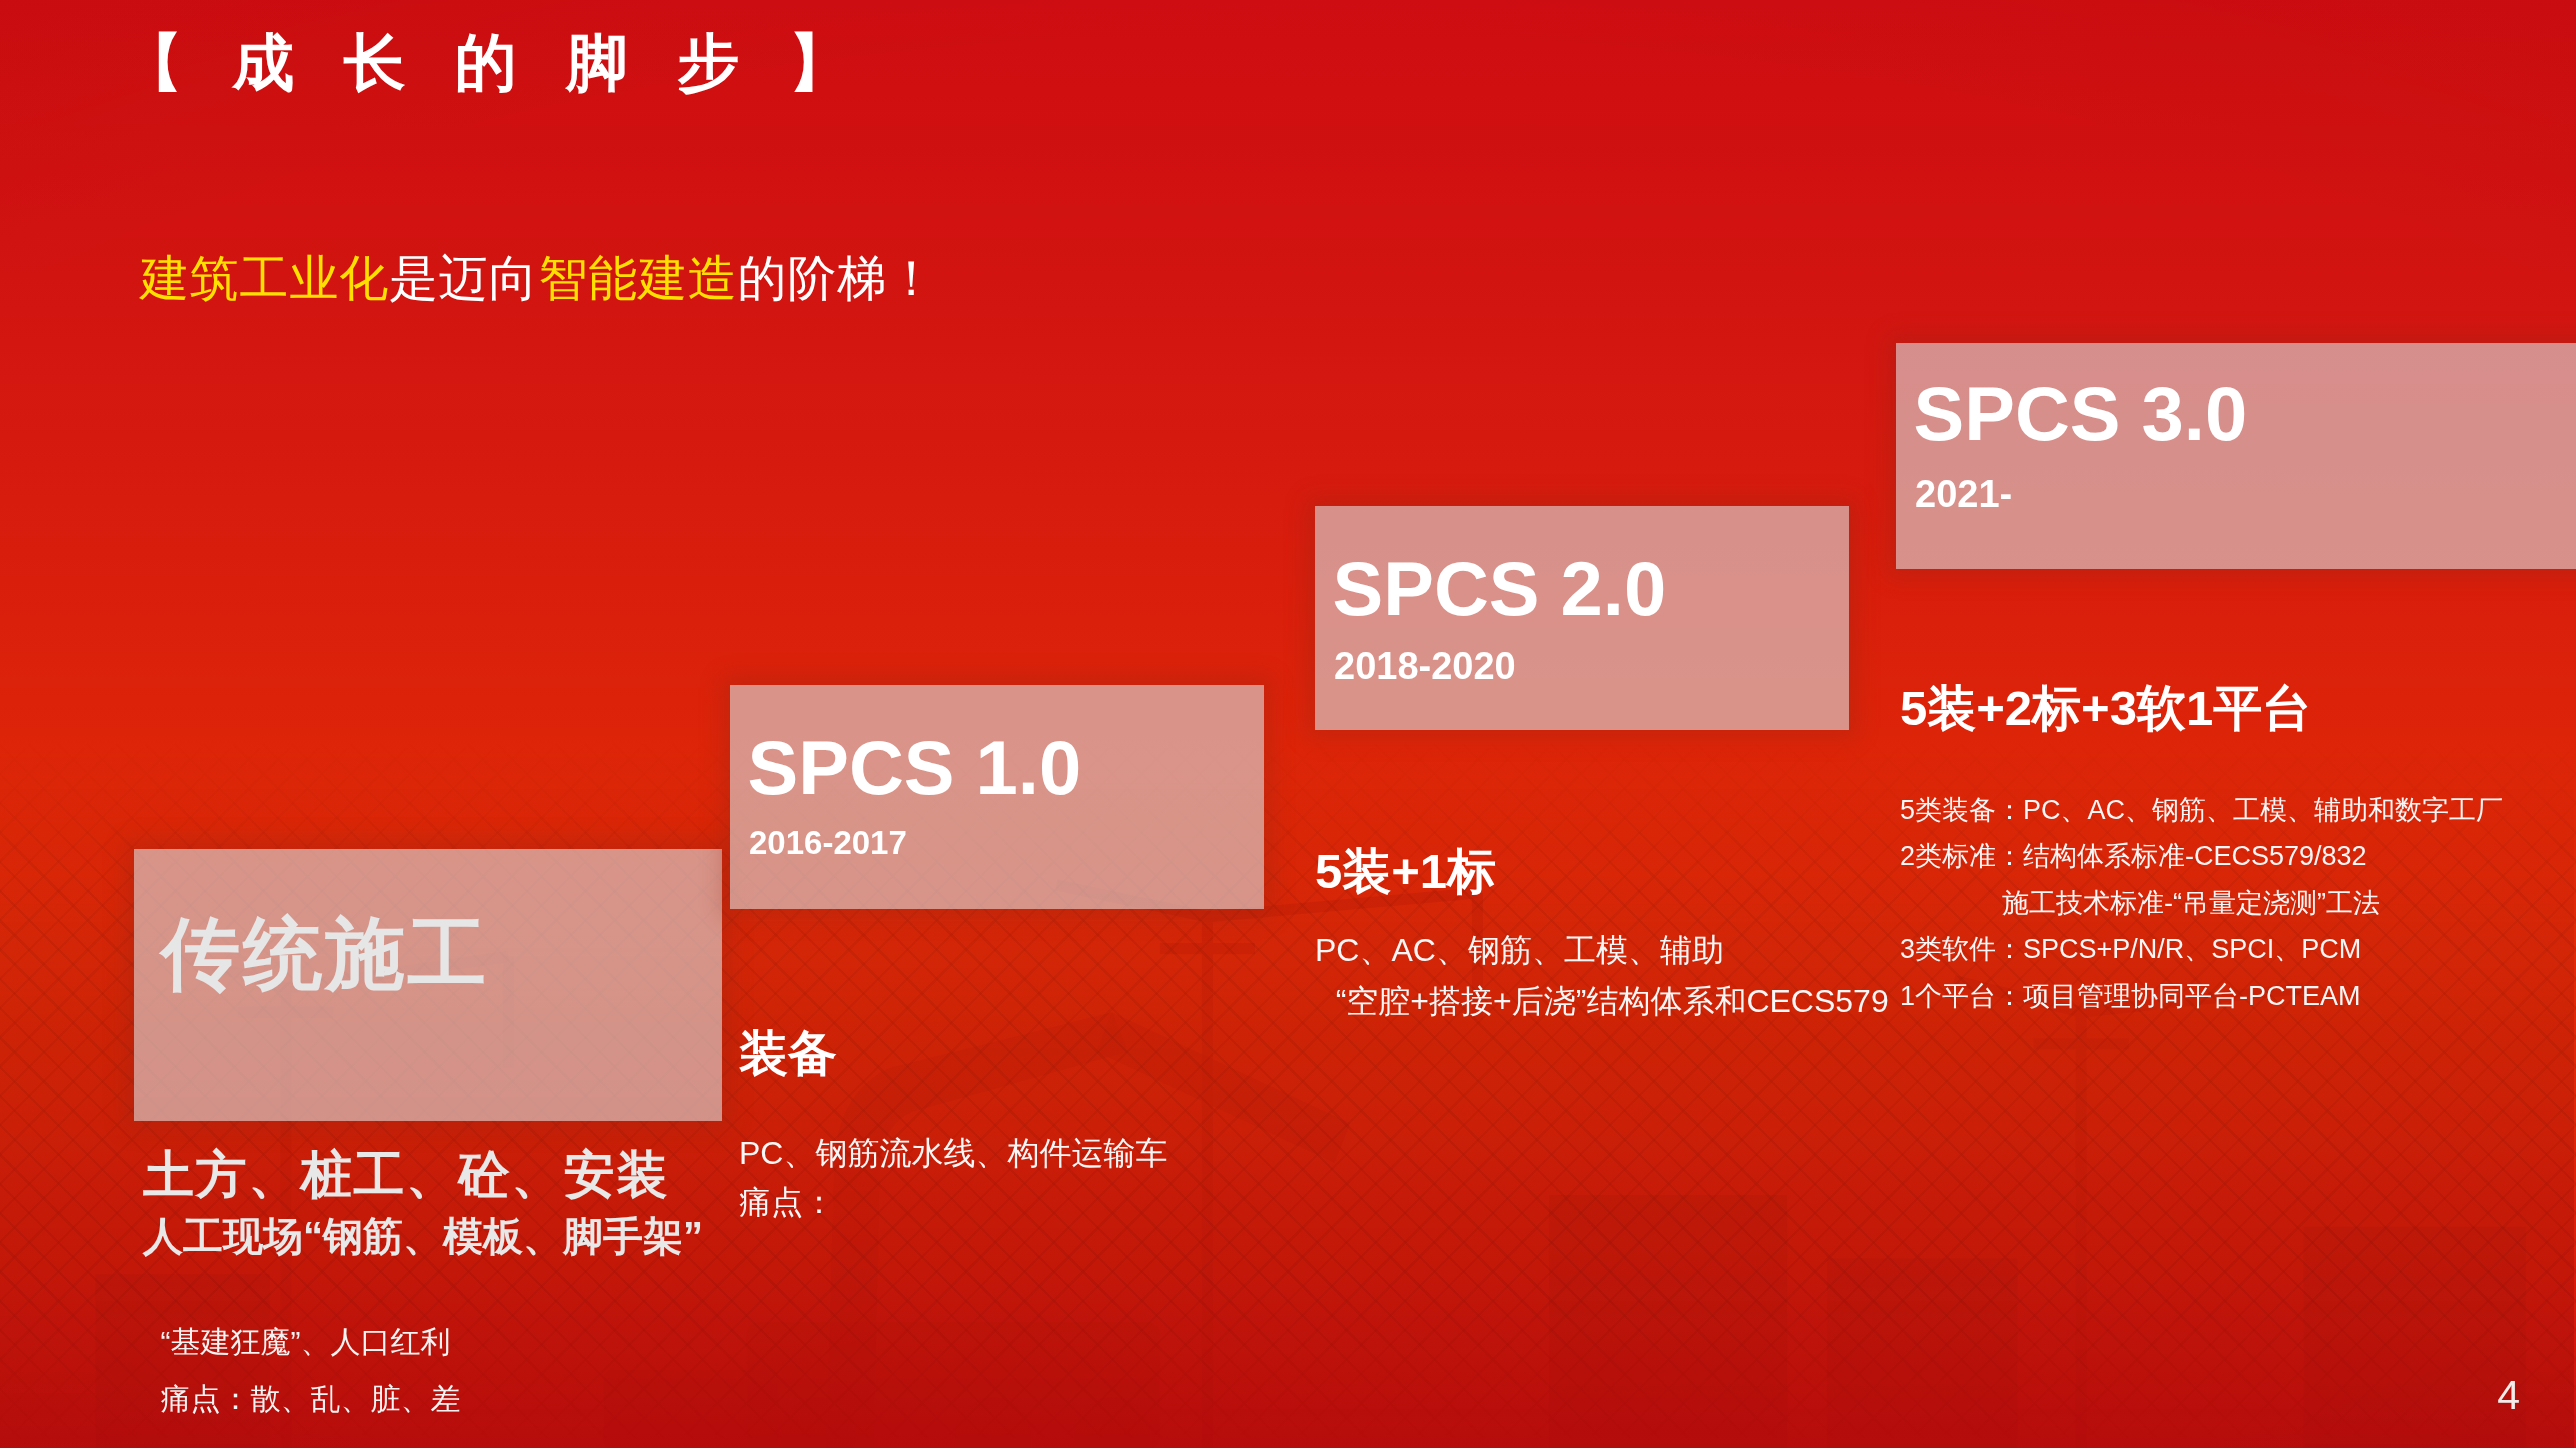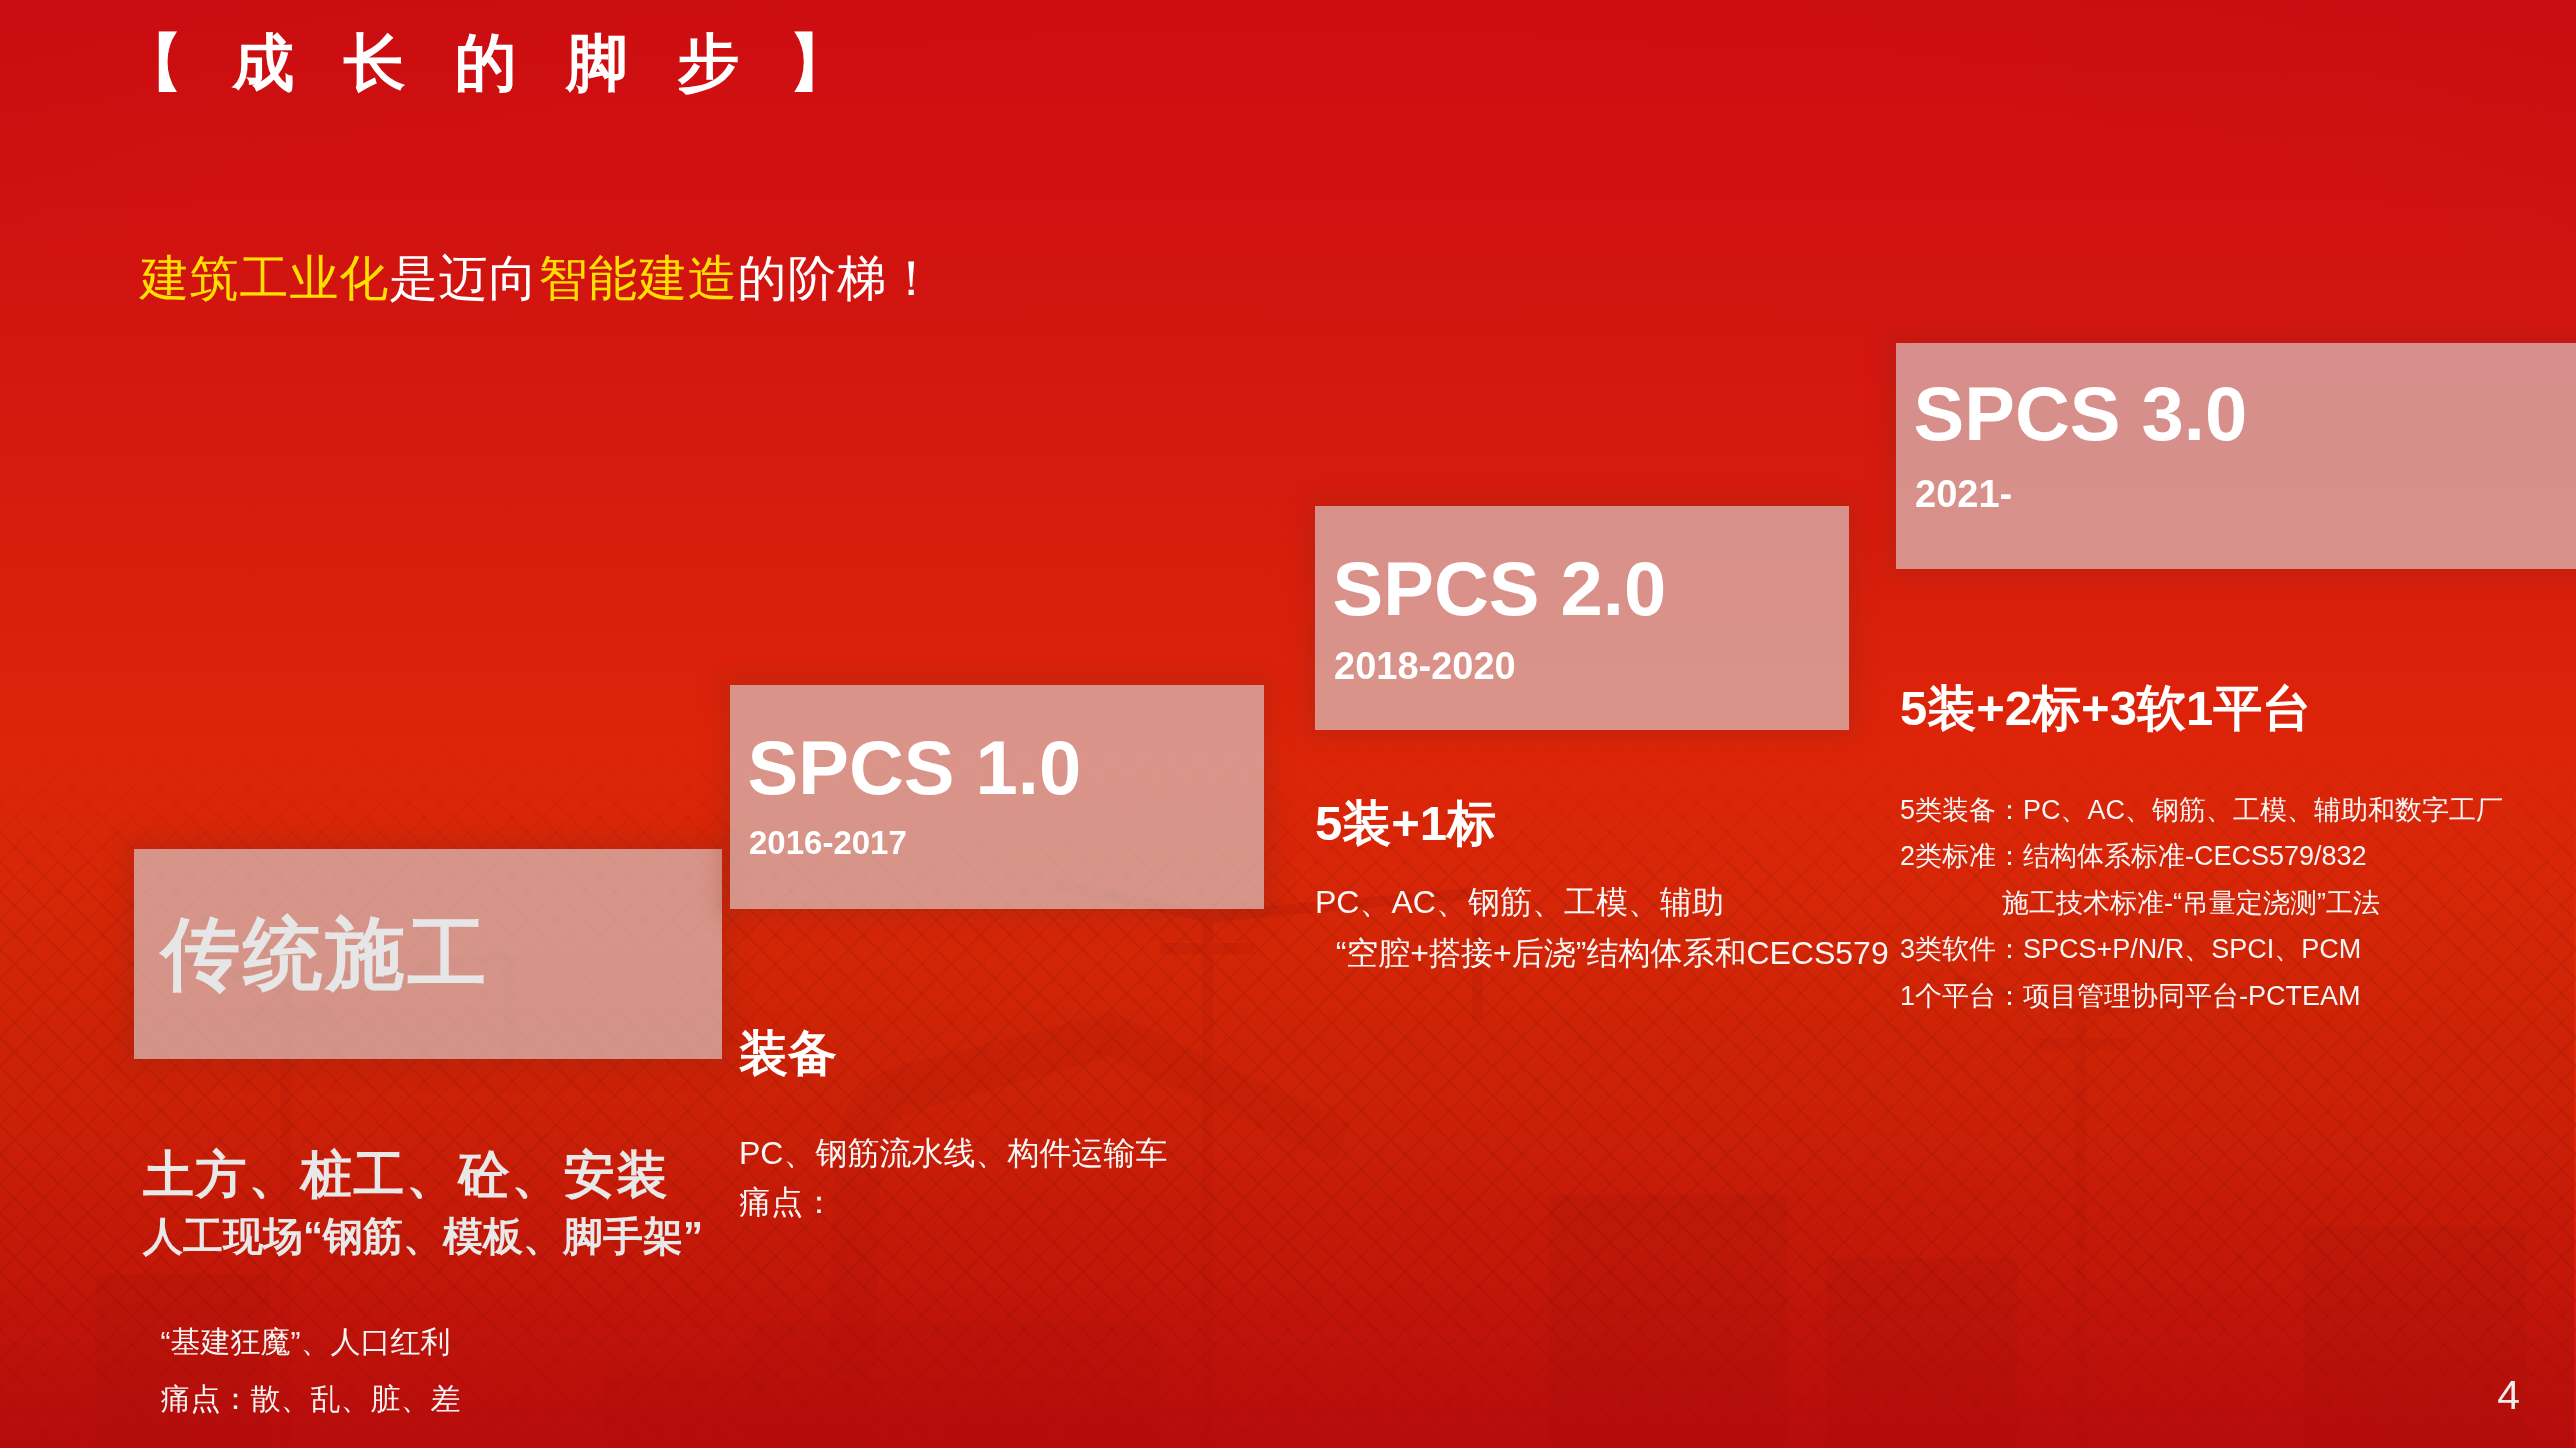--- a/index.html
+++ b/index.html
@@ -92,21 +92,21 @@
   }
   .stepbox .boxyears{
     position:absolute;
     color:#ffffff;
     font-weight:bold;
     line-height:1;
     white-space:nowrap;
   }
 
   
-  #box-trad{ left:134px;  top:849px; width:588px;  height:210px; }
+  #box-trad{ left:134px;  top:849px; width:588px;  height:272px; }
   #box-s1  { left:730px;  top:685px;  width:534px;  height:224px; }
   #box-s2  { left:1315px; top:506px;  width:534px;  height:224px; }
   #box-s3  { left:1896px; top:343px;  width:712px;  height:226px; }
 
   #box-trad .boxtitle{ left:27px; top:65px; font-size:79px; color:#E6E6E6; letter-spacing:3.2px;}
   #box-s1   .boxtitle{ left:17.5px; top:45px; font-size:76px; }
   #box-s1   .boxyears{ left:19px; top:141px; font-size:33px; }
   #box-s2   .boxtitle{ left:17.5px; top:45px; font-size:76px; }
   #box-s2   .boxyears{ left:19px; top:141px; font-size:38px; }
   #box-s3   .boxtitle{ left:17.5px; top:33px; font-size:76px; }
@@ -132,21 +132,21 @@
   #col-trad .note .ln{ display:block; }
   #col-trad .note .ln2{ padding-left:-3.2px; }
 
   
   #col-s1{ left:739px; top:1025px; }
   #col-s1 .head{ font-size:49px; color:#ffffff; }
   #col-s1 .sub{ font-size:32px; margin-top:46px; color:#F7F7F7; }
   #col-s1 .sub .ln{ display:block; line-height:1.55; }
 
   
-  #col-s2{ left:1315px; top:795px; }
+  #col-s2{ left:1315px; top:843px; }
   #col-s2 .head{ font-size:49px; color:#ffffff; }
   #col-s2 .sub{ font-size:32px; margin-top:24px; color:#F7F7F7; }
   #col-s2 .sub .ln{ display:block; line-height:1.6; }
   #col-s2 .sub .ln.indent{ padding-left:20.7px; }
 
   
   #col-s3{ left:1900px; top:680px; }
   #col-s3 .head{ font-size:49px; color:#ffffff; }
   #col-s3 .sub{ font-size:27px; margin-top:49px; color:#F7F7F7; }
   #col-s3 .sub .ln{ display:block; line-height:1.72; }

